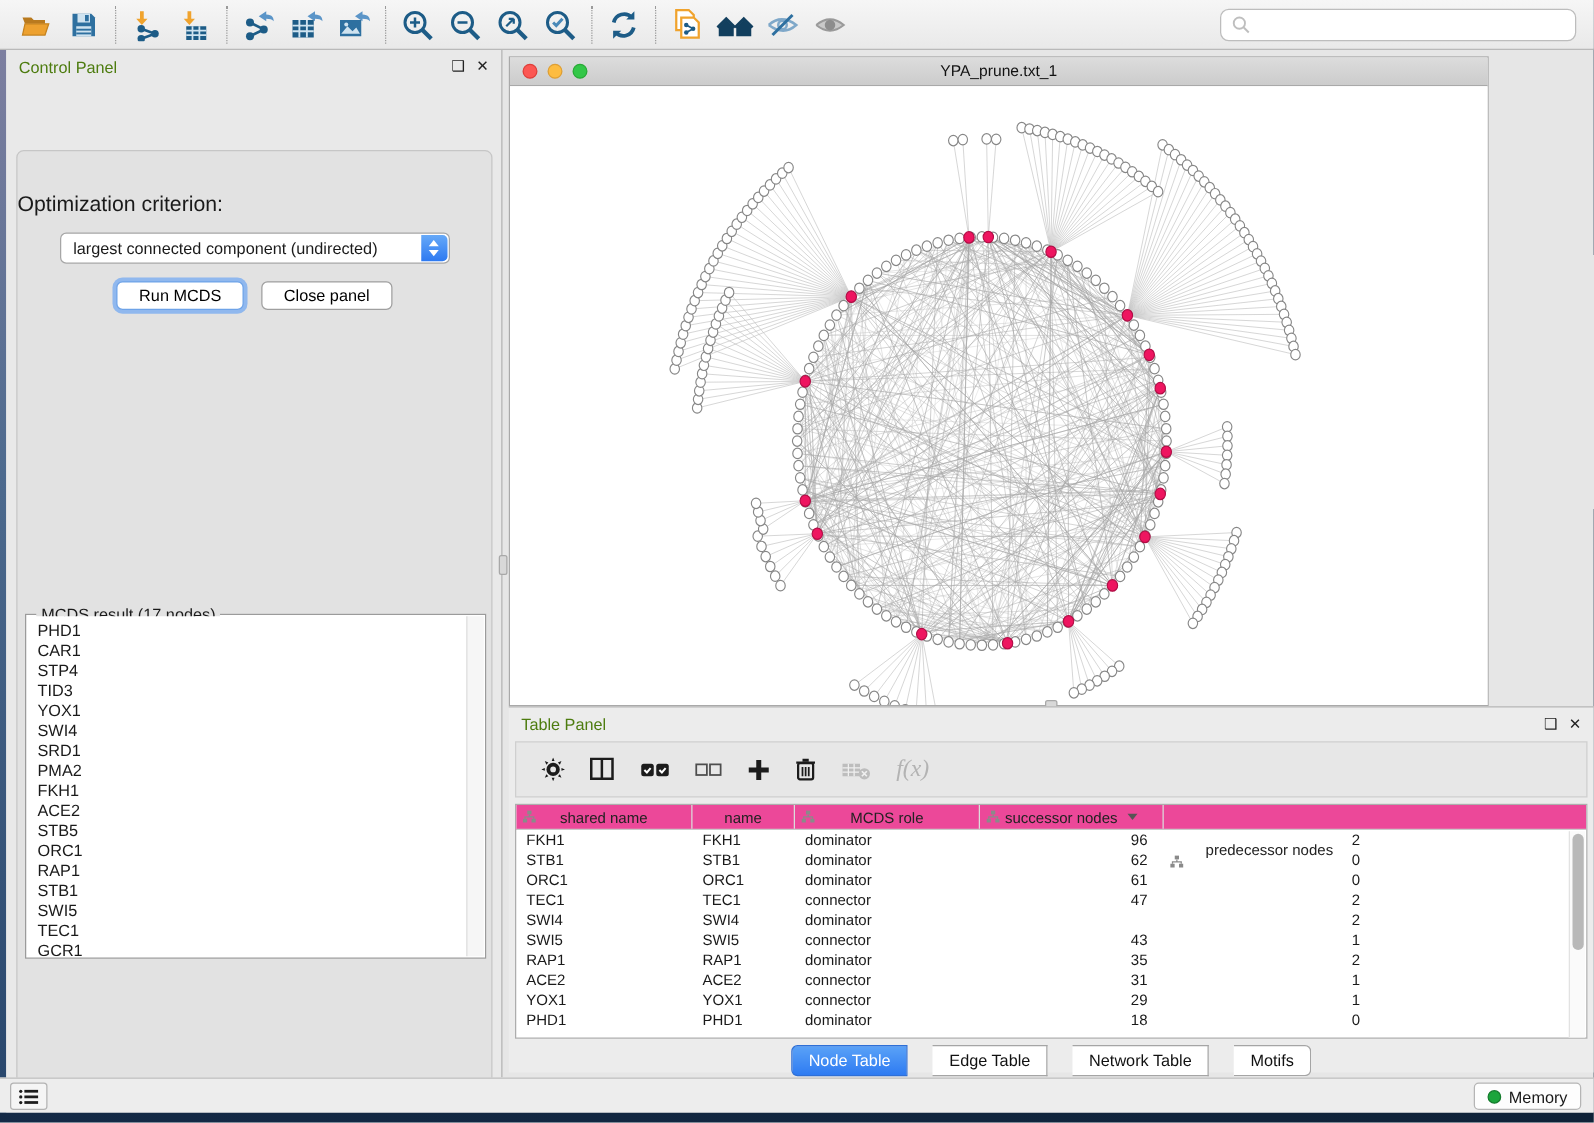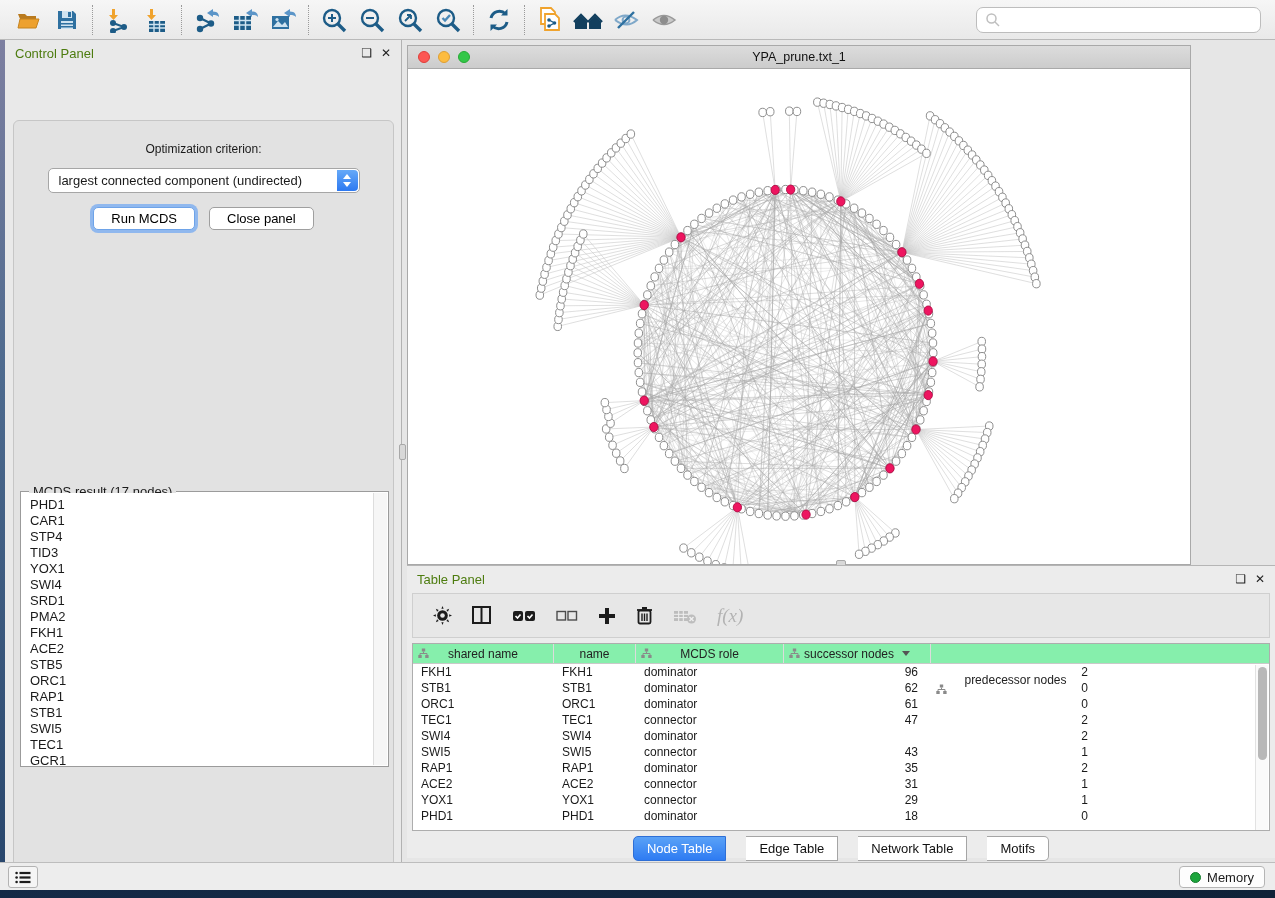--- a/index.html
+++ b/index.html
@@ -31,21 +31,21 @@
   .panel-title { font-size:13px; color:#4d7c0f; flex:1; }
   .wicon { font-size:12px; color:#222; margin-left:9px; cursor:pointer; line-height:1; }
   .tabs-row { display:flex; justify-content:center; margin-top:2px; }
   .tab { background:#fff; border:1px solid #a5a5a5; border-left:none; padding:4px 13px;
     font-size:13px; color:#111; cursor:pointer; }
   .tab:first-child { border-left:1px solid #a5a5a5; border-radius:5px 0 0 5px; }
   .tab:last-child { border-radius:0 5px 5px 0; }
   .tab.active { background:linear-gradient(180deg,#5aa2f7,#2e7bf2); border-color:#2e6fd6; color:#fff; }
   #cp-card { position:absolute; left:8px; top:80px; width:381px; height:762px;
     background:#e2e2e2; border:1px solid #c6c6c6; border-radius:6px; }
-  #opt-label { text-align:center; margin-top:21px; font-size:12px; }
+  #opt-label { text-align:left; margin-top:33px; font-size:17px; }
   #criterion-select { position:relative; margin:12px auto 0; width:312px; height:25px;
     background:#fff; border:1px solid #a6a6a6; border-radius:5px; cursor:pointer;
     display:flex; align-items:center; padding-left:10px; font-size:13px; }
   #criterion-stepper { position:absolute; right:1px; top:1px; bottom:1px; width:21px;
     background:linear-gradient(180deg,#66a9f8,#2d79f1); border-radius:0 4px 4px 0;
     display:flex; flex-direction:column; align-items:center; justify-content:center; gap:3px; }
   .chev-up { width:0; height:0; border-left:4px solid transparent; border-right:4px solid transparent; border-bottom:5px solid #fff; }
   .chev-dn { width:0; height:0; border-left:4px solid transparent; border-right:4px solid transparent; border-top:5px solid #fff; }
   #cp-buttons { display:flex; justify-content:center; gap:14px; margin-top:14px; }
   .cbtn { background:#fff; border:1px solid #9f9f9f; border-radius:5px; padding:3px 17px;
@@ -78,21 +78,21 @@
 
   
   #table-panel { position:absolute; left:407px; top:565px; width:868px; height:293px;
     background:#ececec; border-top:1px solid #b5b5b5; }
   #tp-toolbar { position:absolute; left:5px; top:27px; width:858px; height:45px;
     background:#e7e7e7; border:1px solid #cfcfcf; display:flex; align-items:center; gap:20px; padding-left:20px; }
   .ticon { cursor:pointer; display:flex; align-items:center; }
   .fx { font-family:"Liberation Serif",serif; font-style:italic; font-size:19px; color:#b3b3b3; }
   #data-table { position:absolute; left:5px; top:77px; width:858px; height:188px;
     background:#fff; border:1px solid #adadad; overflow:hidden; }
-  #thead { display:flex; height:20px; background:#86efac; border-bottom:1px solid #c9c9c9; }
+  #thead { display:flex; height:20px; background:#ec4899; border-bottom:1px solid #c9c9c9; }
   .th { position:relative; display:flex; align-items:center; justify-content:center;
     border-right:1px solid #dcdcdc; font-size:12px; color:#222; gap:4px; }
   .th .shared-ic { position:absolute; left:5px; top:4px; }
   .sort-dn { width:0; height:0; border-left:4px solid transparent; border-right:4px solid transparent; border-top:5px solid #555; margin-left:4px; }
   .trow { display:flex; height:16px; font-size:12px; }
   .td { padding:0 8px; white-space:nowrap; overflow:hidden; line-height:16px; }
   .td.num { text-align:right; padding-right:13px; }
   #tbody-scroll { position:absolute; top:21px; right:1px; width:13px; height:166px;
     background:#fafafa; border-left:1px solid #e2e2e2; }
   #tbody-thumb { position:absolute; top:2px; left:1.5px; width:9px; height:93px; background:#b8b8b8; border-radius:5px; }

